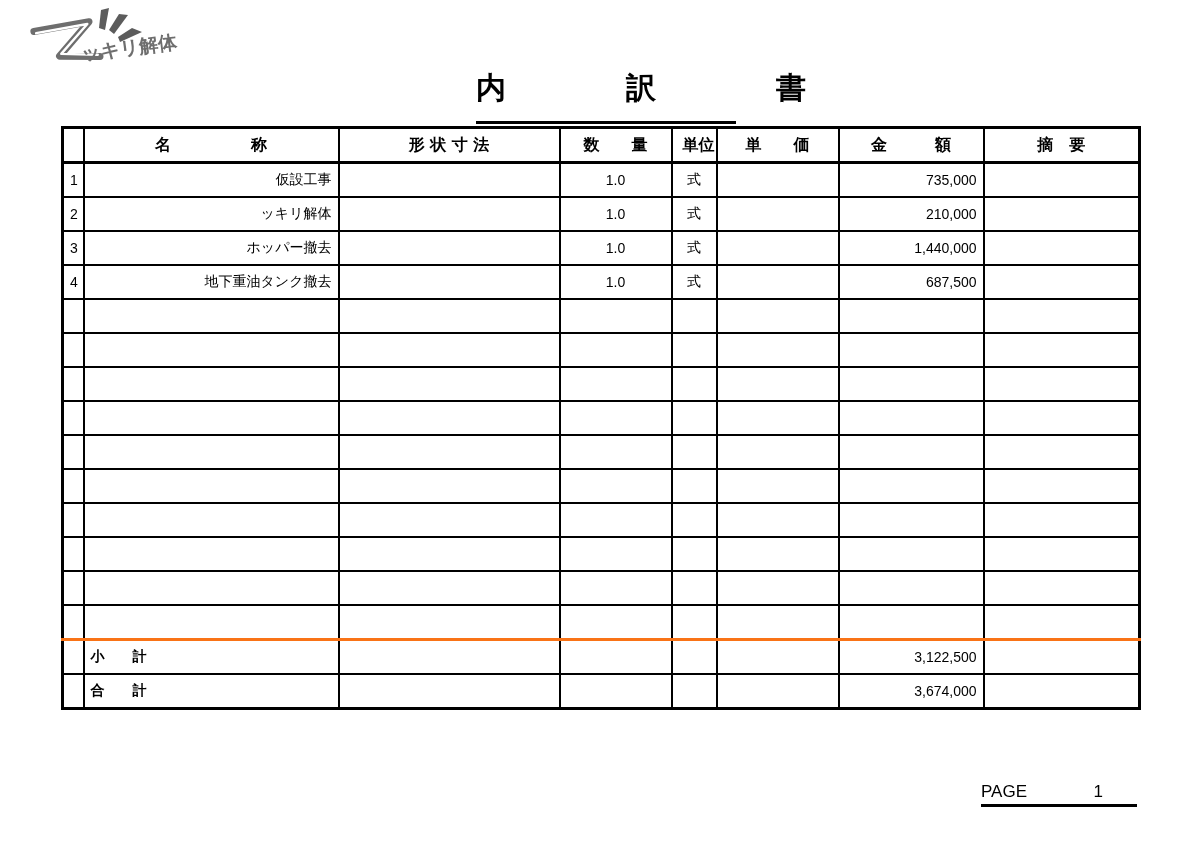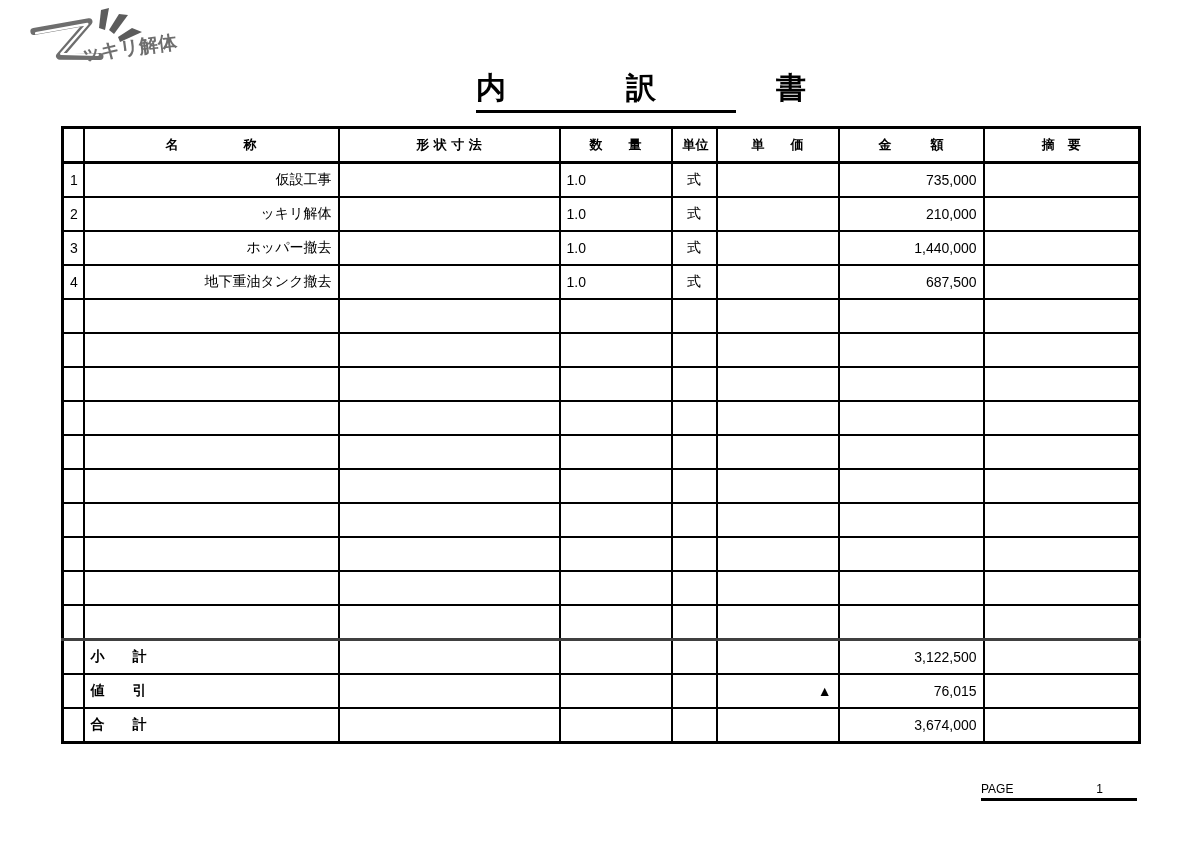--- a/index.html
+++ b/index.html
@@ -31,21 +31,21 @@
     position: absolute;
     left: 476px;
     top: 70px;
     width: 260px;
     text-align: center;
     font-size: 30px;
     font-weight: bold;
     letter-spacing: 0px;
     line-height: 36px;
     border-bottom: 3px solid #000;
-    padding-bottom: 4px;
+    padding-bottom: 15px;
     white-space: pre;
     font-family: "DejaVu Sans", "Liberation Sans", sans-serif;
   }
 
   
   #sheet {
     position: absolute;
     left: 61px;
     top: 126px;
     width: 1077px;
@@ -65,67 +65,67 @@
     height: 32px;
     padding: 0 6px;
     font-size: 14px;
     vertical-align: middle;
     overflow: hidden;
     white-space: nowrap;
   }
   table.grid td:last-child { border-right: none; }
   tr.hdr td {
     height: 32px;
-    font-size: 13px;
+    font-size: 16px;
     font-weight: bold;
     text-align: center;
     border-bottom: 3px solid #000;
     font-family: "DejaVu Sans", "Liberation Sans", sans-serif;
     letter-spacing: 0px;
     padding: 0 10px;
   }
   tr.item td { border-bottom: 2px solid #000; }
   tr.blank td { border-bottom: 2px solid #000; }
   tr.sum td  { border-bottom: 2px solid #000; }
-  tr.first-sum td { border-top: 3px solid #404040; }
+  tr.first-sum td { border-top: 3px solid #f97316; }
   tr.last-row td { border-bottom: none; }
 
   
   col.c-no    { width: 21px; }
   col.c-name  { width: 255px; }
   col.c-dim   { width: 221px; }
   col.c-qty   { width: 112px; }
   col.c-unit  { width: 45px; }
   col.c-price { width: 122px; }
   col.c-amt   { width: 145px; }
   col.c-note  { width: 156px; }
 
   .no   { text-align: center; font-size: 13px; padding: 0 2px;
           font-family: "Liberation Sans", sans-serif; }
   .name { text-align: right; font-size: 15px; padding-left: 10px;
           font-family: "DejaVu Sans", "Liberation Sans", sans-serif; }
   .sumlabel { text-align: left; font-size: 15px; font-weight: bold;
               padding-left: 38px; white-space: pre;
               font-family: "DejaVu Sans", "Liberation Sans", sans-serif; }
-  .qty  { text-align: left; font-size: 14px; padding-right: 12px; }
+  .qty  { text-align: center; font-size: 14px; padding-right: 12px; }
   .unit { text-align: center; font-size: 14px;
           font-family: "DejaVu Sans", "Liberation Sans", sans-serif; }
   .price{ text-align: right; font-size: 14px; padding-right: 8px; }
   .amt  { text-align: right; font-size: 15px; padding-right: 10px; }
   .note { text-align: left; }
   .tri  { font-size: 15px; line-height: 1; }
 
   
   #page-footer {
     position: absolute;
     left: 981px;
     top: 782px;
     width: 156px;
     border-bottom: 3px solid #000;
-    font-size: 12px;
+    font-size: 17px;
     padding-bottom: 2px;
     display: flex;
     justify-content: space-between;
     font-family: "Liberation Sans", sans-serif;
   }
   #page-footer .pf-num { padding-right: 34px; }
 </style>
 </head>
 <body>
 
@@ -312,30 +312,20 @@
         <tr class="sum first-sum">
           <td class="no"></td>
           <td class="sumlabel">小　　計</td>
           <td class=""></td>
           <td class="qty"></td>
           <td class="unit"></td>
           <td class="price tri"></td>
           <td class="amt">3,122,500</td>
           <td class="note"></td>
         </tr>
-        <tr class="sum">
-          <td class="no"></td>
-          <td class="sumlabel">値　　引</td>
-          <td class=""></td>
-          <td class="qty"></td>
-          <td class="unit"></td>
-          <td class="price tri">▲</td>
-          <td class="amt">76,015</td>
-          <td class="note"></td>
-        </tr>
         <tr class="sum last-row">
           <td class="no"></td>
           <td class="sumlabel">合　　計</td>
           <td class=""></td>
           <td class="qty"></td>
           <td class="unit"></td>
           <td class="price tri"></td>
           <td class="amt">3,674,000</td>
           <td class="note"></td>
         </tr>

